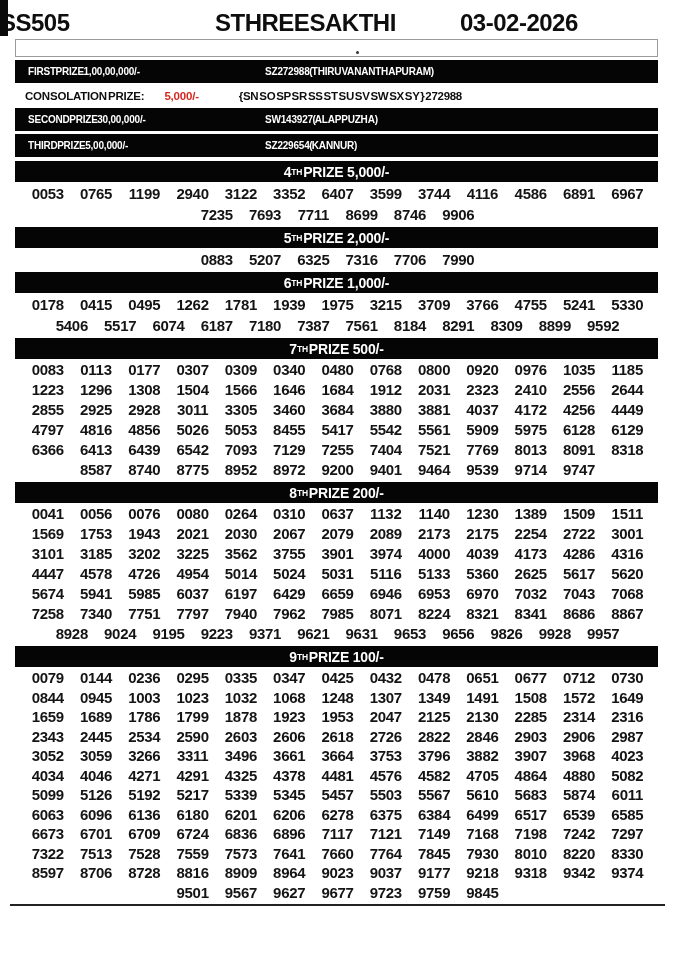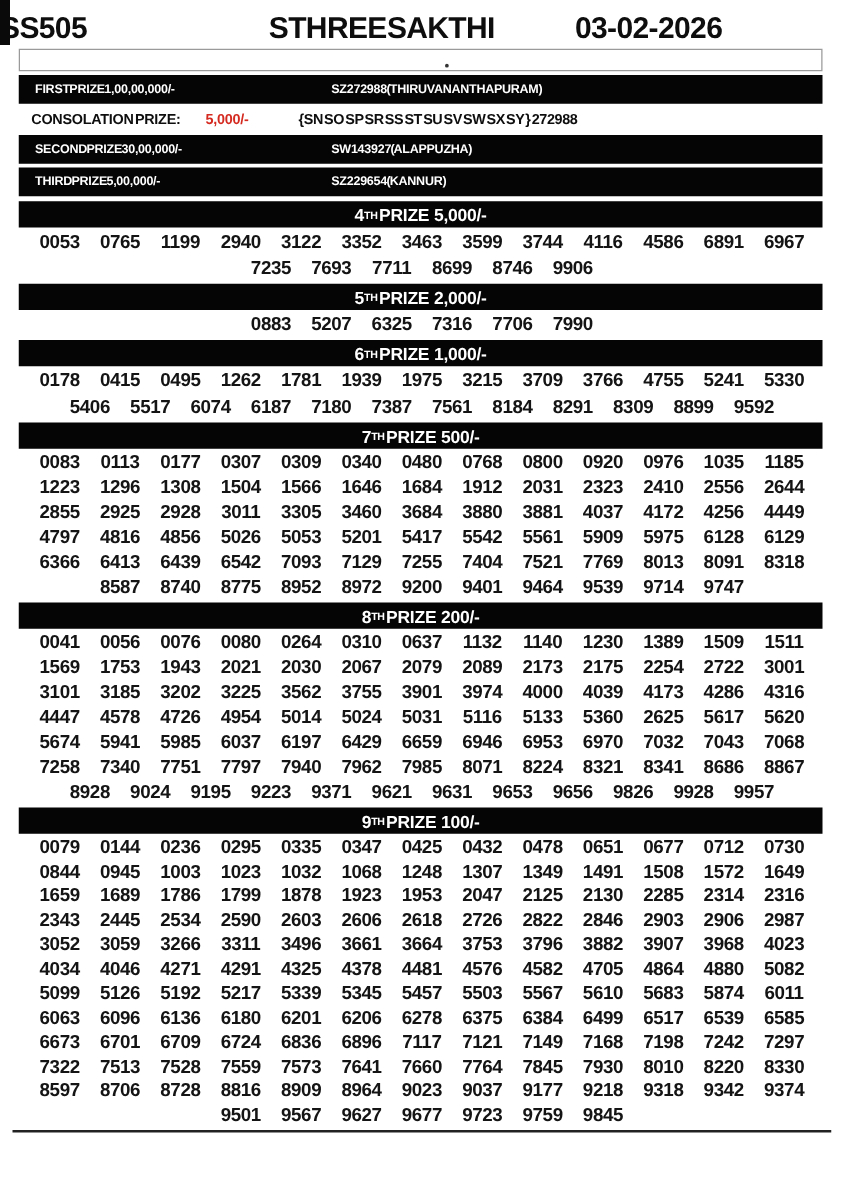--- a/index.html
+++ b/index.html
@@ -85,21 +85,21 @@
       <sup>TH</sup>
       <span> PRIZE 5,000/-</span>
   </div>
   <div class="grid lh21">
       <span class="num">0053</span>
       <span class="num">0765</span>
       <span class="num">1199</span>
       <span class="num">2940</span>
       <span class="num">3122</span>
       <span class="num">3352</span>
-      <span class="num">3463</span>
+      <span class="num">6407</span>
       <span class="num">3599</span>
       <span class="num">3744</span>
       <span class="num">4116</span>
       <span class="num">4586</span>
       <span class="num">6891</span>
       <span class="num">6967</span>
       <span class="num">7235</span>
       <span class="num">7693</span>
       <span class="num">7711</span>
       <span class="num">8699</span>
@@ -197,21 +197,21 @@
       <span class="num">3881</span>
       <span class="num">4037</span>
       <span class="num">4172</span>
       <span class="num">4256</span>
       <span class="num">4449</span>
       <span class="num">4797</span>
       <span class="num">4816</span>
       <span class="num">4856</span>
       <span class="num">5026</span>
       <span class="num">5053</span>
-      <span class="num">5201</span>
+      <span class="num">8455</span>
       <span class="num">5417</span>
       <span class="num">5542</span>
       <span class="num">5561</span>
       <span class="num">5909</span>
       <span class="num">5975</span>
       <span class="num">6128</span>
       <span class="num">6129</span>
       <span class="num">6366</span>
       <span class="num">6413</span>
       <span class="num">6439</span>

